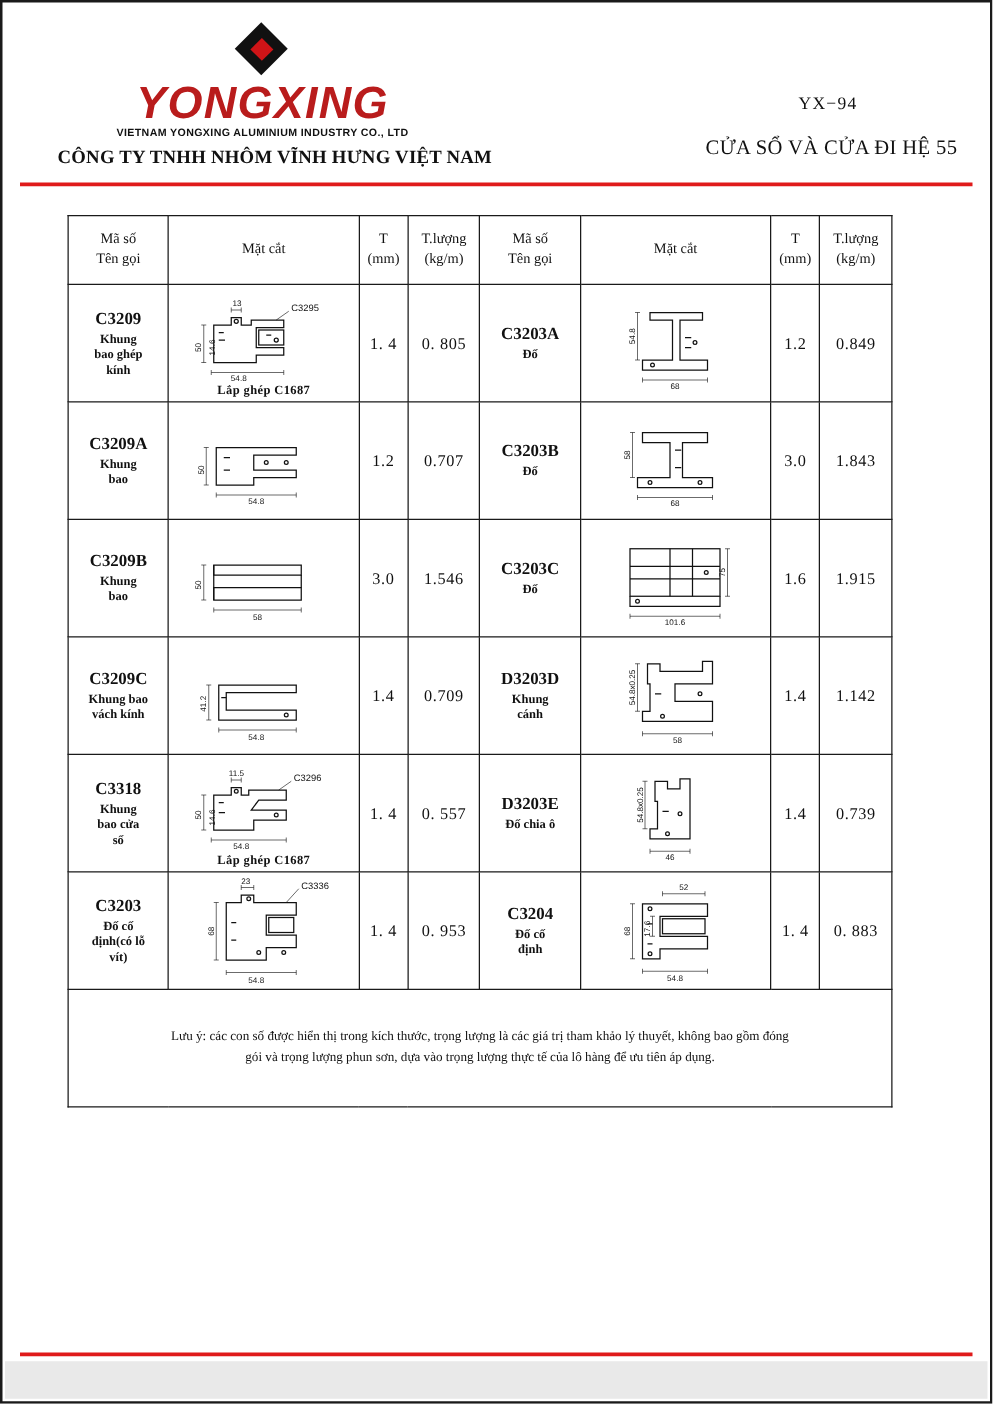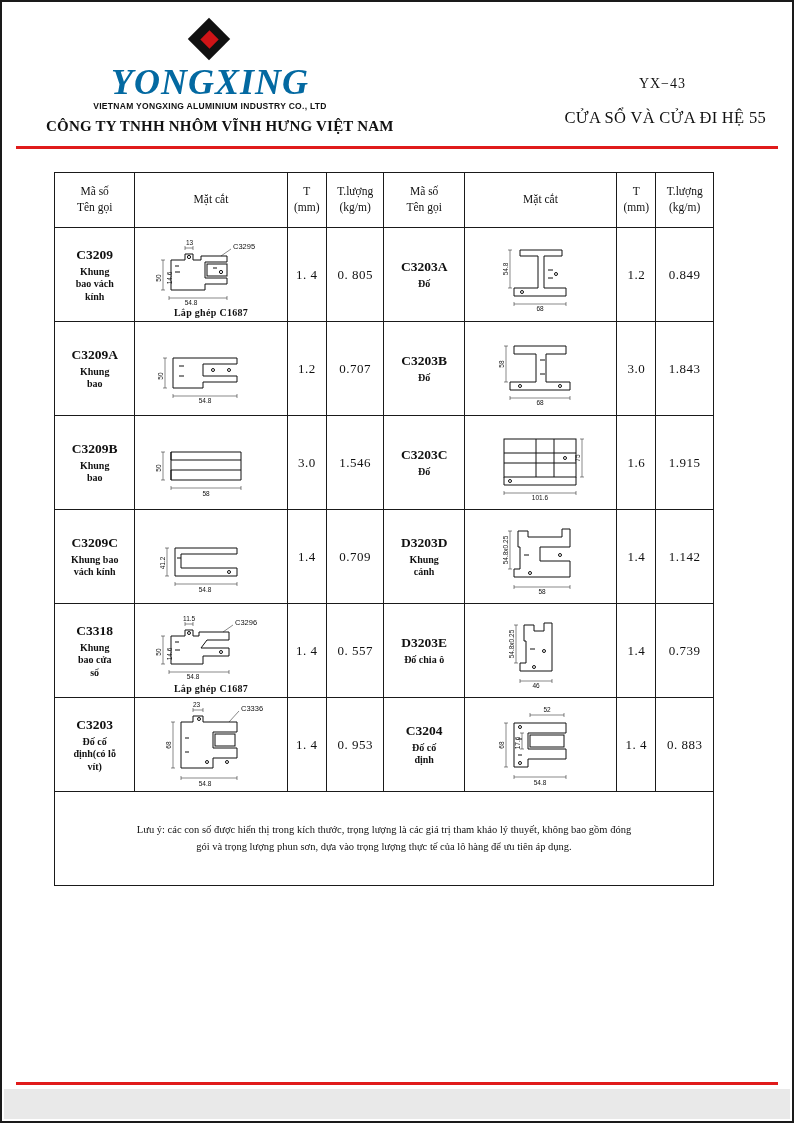--- a/index.html
+++ b/index.html
@@ -50,26 +50,26 @@
     transform: rotate(45deg);
   }
   .diamond-inner {
     position: absolute;
     left: 13px; top: 11px;
     width: 13px; height: 13px;
     background: #cf1417;
     transform: rotate(45deg);
   }
   .brand {
-    font-family: Liberation Serif, serif;
+    font-family: Liberation Sans, sans-serif;
     font-weight: bold;
     font-style: italic;
     font-size: 36px;
     letter-spacing: 1px;
-    color: #0369a1;
+    color: #b91c1c;
     line-height: 1;
     position: relative;
   }
   .brand-sub {
     font-family: "Liberation Sans", sans-serif;
     font-size: 8.5px;
     font-weight: bold;
     color: #111;
     letter-spacing: .3px;
     margin-top: 1px;
@@ -214,21 +214,21 @@
         <div class="diamond-outer"></div>
         <div class="diamond-inner"></div>
       </div>
       <div class="brand">YONGXING</div>
       <div class="brand-sub">VIETNAM YONGXING ALUMINIUM INDUSTRY CO., LTD</div>
     </div>
 
     <div class="company-line">CÔNG TY TNHH NHÔM VĨNH HƯNG VIỆT NAM</div>
 
     <div class="header-right">
-      <div class="code-top">YX−43</div>
+      <div class="code-top">YX−94</div>
       <div class="title-right">CỬA SỔ VÀ CỬA ĐI HỆ 55</div>
     </div>
 
     <div class="red-rule"></div>
   </div>
 
   <div class="table-wrap">
     <table class="spec">
       <colgroup>
         <col class="c-code">
@@ -269,21 +269,21 @@
             <div>(kg/m)</div>
           </td>
         </tr>
       </thead>
       <tbody>
 
         <tr>
           <td class="code-cell">
             <span class="big">C3209</span>
             <span class="desc">Khung</span>
-            <span class="desc">bao vách</span>
+            <span class="desc">bao ghép</span>
             <span class="desc">kính</span>
           </td>
           <td class="draw-cell">
             <svg width="140" height="74" viewBox="0 0 140 74">
               <g stroke="#111" stroke-width="1" fill="none">
                 <path d="M30 58 L30 28 L44 28 L44 22 L52 22 L52 28 L60 28 L60 24 L86 24 L86 30 L64 30 L64 46 L86 46 L86 52 L64 52 L64 58 Z" fill="#fff"></path>
                 <rect x="66" y="32" width="20" height="12" fill="#fff"></rect>
                 <path d="M34 34 l4 0 M34 40 l5 0 M72 36 l4 0"></path>
                 <circle cx="48" cy="25" r="1.6"></circle>
                 <circle cx="80" cy="40" r="1.6"></circle>

